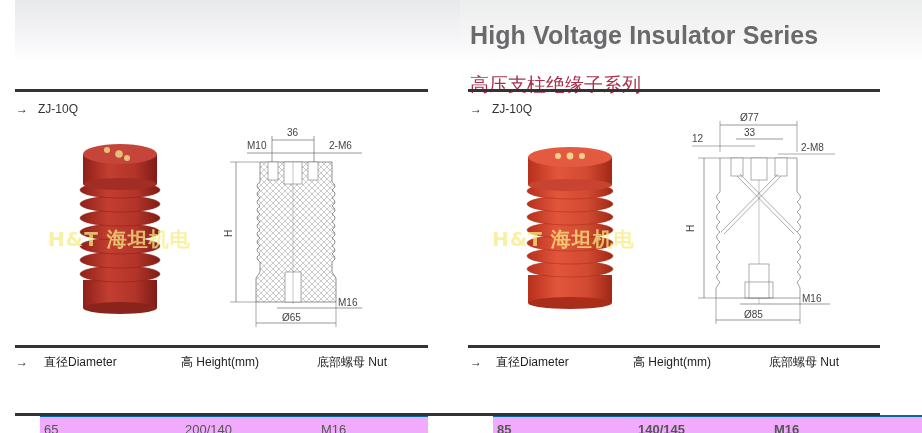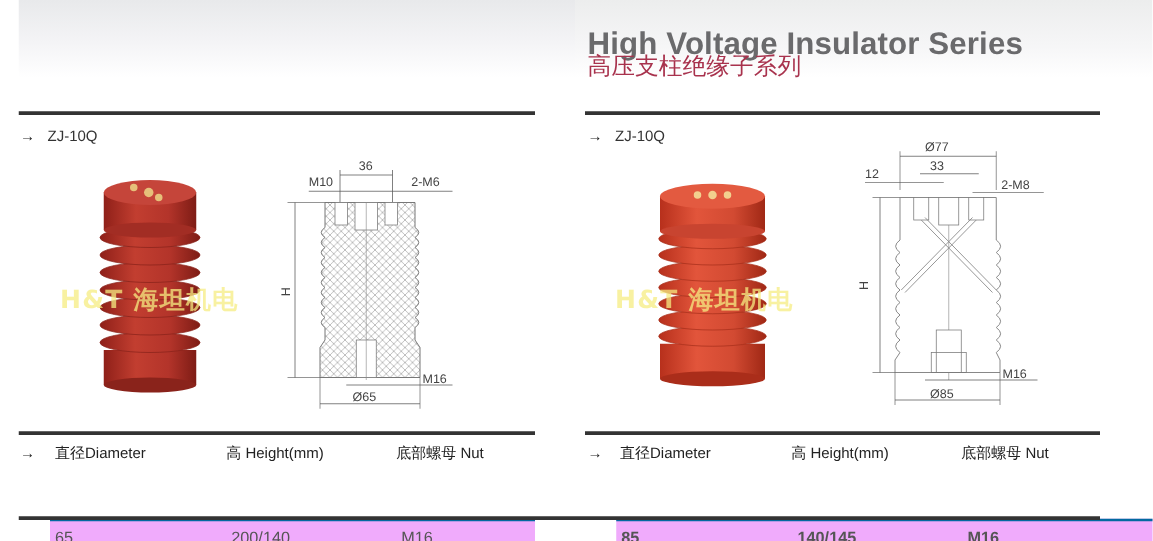--- a/index.html
+++ b/index.html
@@ -15,21 +15,21 @@
   }
   .top-band-r {
     position: absolute; left: 460px; top: 0; width: 462px; height: 62px;
     background: linear-gradient(to bottom, #eceded 0%, #f6f6f7 60%, #ffffff 100%);
   }
   .title-en {
     position: absolute; left: 470px; top: 21px;
     font-size: 25px; font-weight: bold; color: #6a6a6c; letter-spacing: 0.1px; text-align: center;
   }
   .title-cn {
-    position: absolute; left: 470px; top: 40px;
+    position: absolute; left: 470px; top: 72px;
     font-size: 19px; color: #a8324d;
     font-family: "DejaVu Sans", sans-serif;
   }
   .rule { position: absolute; height: 3px; background: #333; }
   .model {
     position: absolute; font-size: 12px; color: #333;
     display: flex; align-items: center; gap: 10px;
   }
   .arrow { font-size: 12px; color: #222; }
   .photo { position: absolute; }

